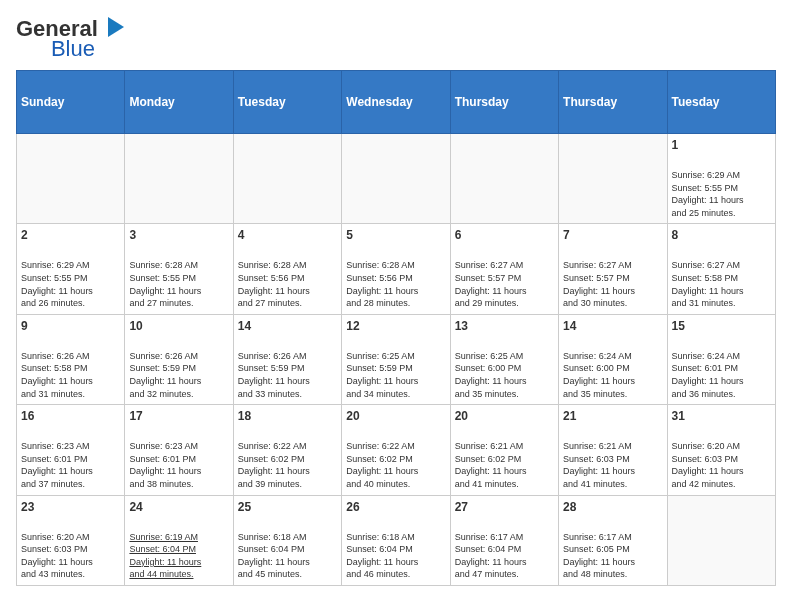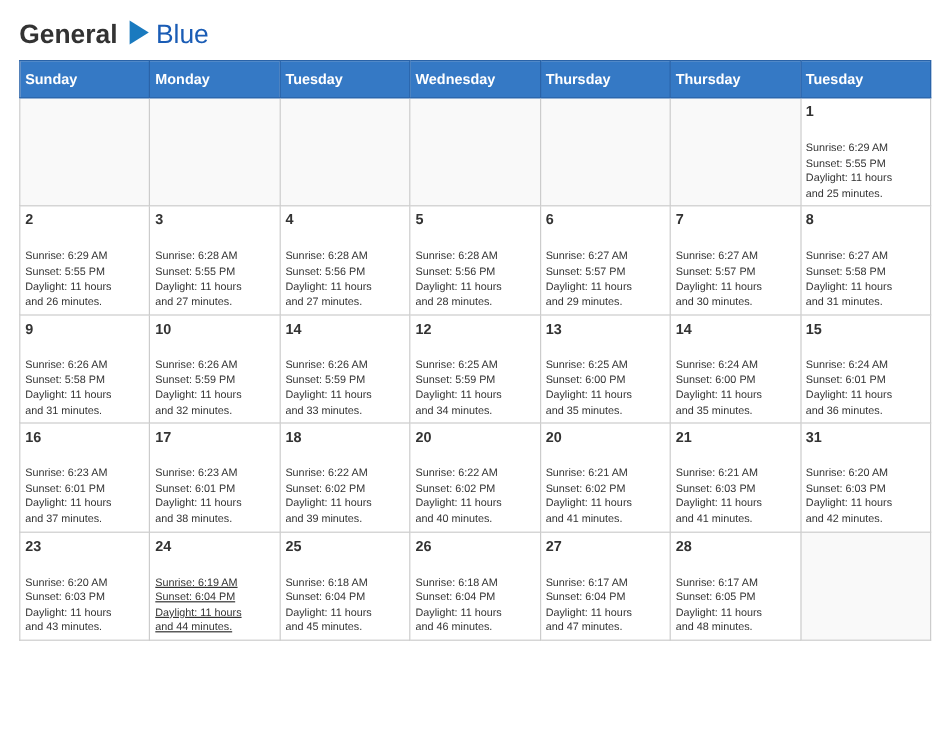--- a/index.html
+++ b/index.html
@@ -11,21 +11,22 @@
       padding: 16px;
     }
     .header-area {
       display: flex;
       justify-content: space-between;
       align-items: flex-start;
       margin-bottom: 8px;
     }
     .logo {
       display: flex;
-      align-items: flex-end;
+      flex-direction: column;
+      align-items: center;
     }
     .title-area {
       text-align: right;
     }
     .month-year {
       font-size: 32px;
       font-weight: normal;
       color: #222;
     }
     .location {
@@ -35,21 +36,21 @@
     table {
       width: 100%;
       border-collapse: collapse;
       table-layout: fixed;
     }
     th {
       background-color: #3579c5;
       color: #fff;
       font-size: 12px;
       font-weight: bold;
-      padding: 8px 4px;
+      padding: 24px 4px;
       text-align: left;
       border: 1px solid #2a63a8;
     }
     td {
       vertical-align: top;
       border: 1px solid #ccc;
       padding: 4px 4px;
       font-size: 9.5px;
       color: #333;
       height: 88px;

